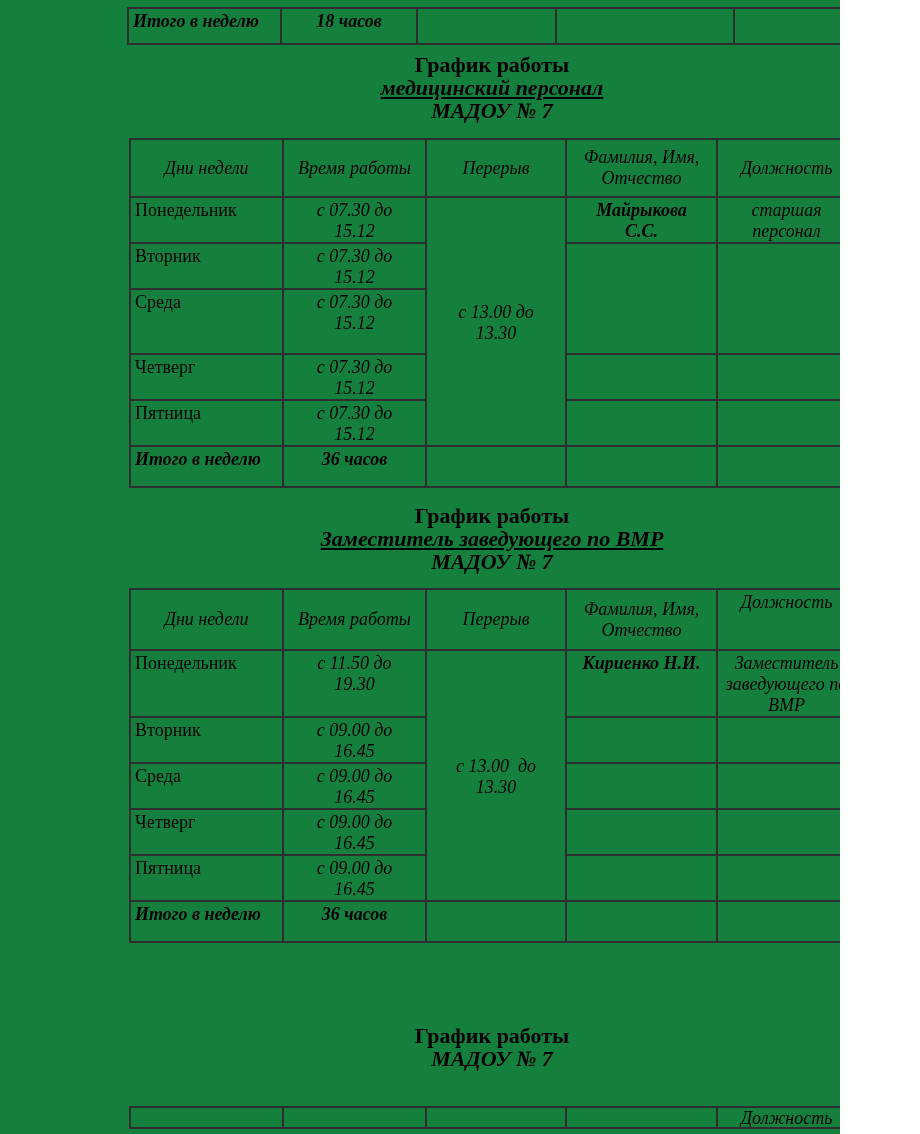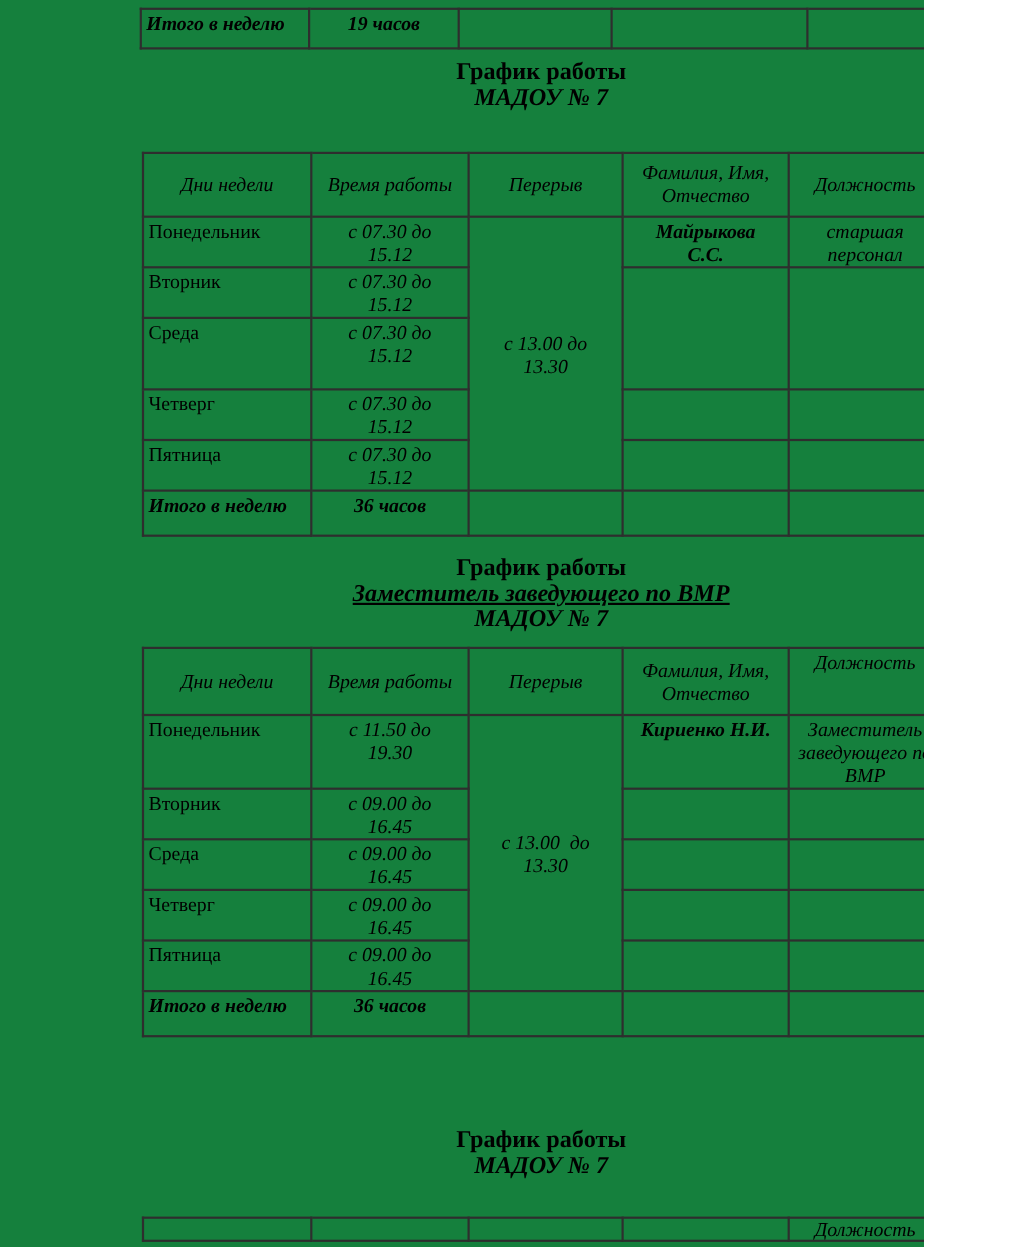--- a/index.html
+++ b/index.html
@@ -40,30 +40,31 @@
     <colgroup>
         <col style="width:153px">
         <col style="width:136px">
         <col style="width:139px">
         <col style="width:178px">
         <col style="width:120px">
       </colgroup>
     <tbody>
         <tr style="height:36px">
       <td class="bi pad6">Итого в неделю</td>
-      <td class="bi c">19 часов</td>
+      <td class="bi c">18 часов</td>
       <td></td>
       <td></td>
       <td></td>
     </tr>
   </tbody>
     </table>
 
   <div class="heading" style="top:53px;">
     <div>График работы</div>
+    <div class="sub">медицинский персонал</div>
     <div class="org">МАДОУ № 7</div>
   </div>
 
   <table class="doc-table" style="left:129px;top:138px;width:726px;">
     <colgroup>
         <col style="width:153px">
         <col style="width:143px">
         <col style="width:140px">
         <col style="width:151px">
         <col style="width:139px">

